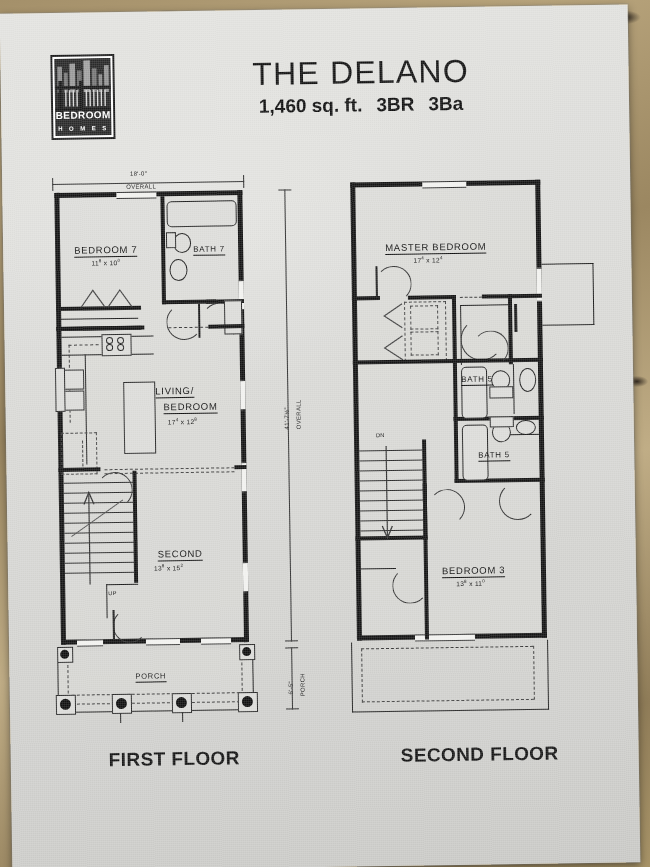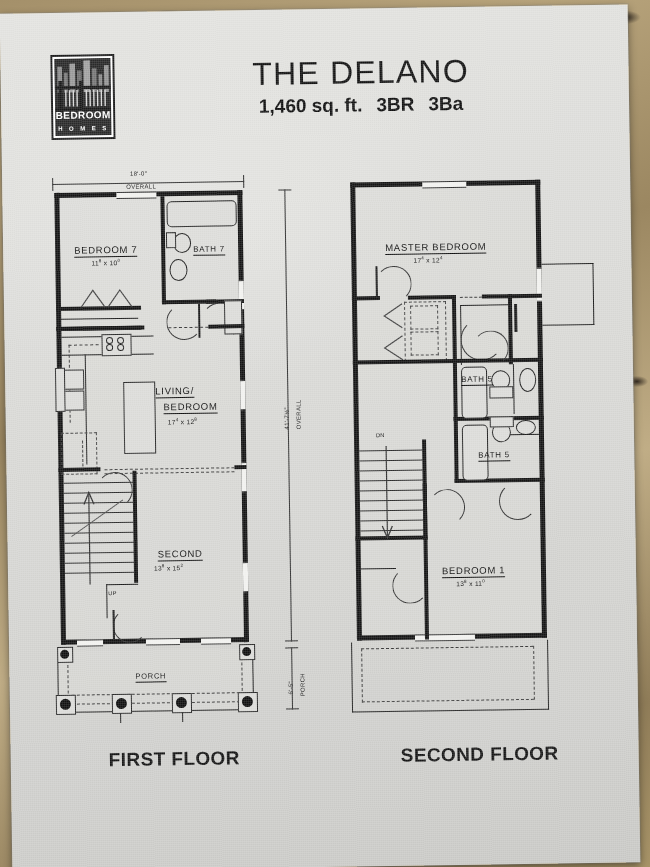--- a/index.html
+++ b/index.html
@@ -412,21 +412,21 @@
         <div class="tread" style="left:15px;top:350px;width:64px;"></div>
         <div class="tread" style="left:15px;top:360px;width:64px;"></div>
         <div class="tread" style="left:15px;top:370px;width:64px;"></div>
         <svg style="position:absolute;left:14px;top:276px;width:60px;height:116px;" viewBox="0 0 60 116">
           <line x1="28" y1="10" x2="28" y2="100" stroke="#333" stroke-width="1.2"></line>
           <path d="M23 90 L28 102 L33 90" fill="none" stroke="#333" stroke-width="1.3"></path>
         </svg>
         <div class="lbl tiny" style="left:32px;top:272px;">DN</div>
 
         <div class="w" style="left:78px;top:324px;width:4px;height:156px;"></div>
-        <div class="lbl rname" style="left:96px;top:406px;">BEDROOM 1</div>
+        <div class="lbl rname" style="left:96px;top:406px;">BEDROOM 3</div>
         <div class="lbl rdim" style="left:110px;top:420px;">
           <span>13</span><sup>8</sup> x <span>11</span><sup>0</sup>
         </div>
         <div class="arc2" style="left:84px;top:330px;width:34px;height:34px;"></div>
         <div class="arc" style="left:46px;top:408px;width:34px;height:34px;"></div>
         <div class="tw" style="left:10px;top:408px;width:40px;height:1px;"></div>
 
         <div class="dash" style="left:14px;top:488px;width:172px;"></div>
         <div class="dashv" style="left:14px;top:488px;height:54px;"></div>
         <div class="dashv" style="left:186px;top:488px;height:54px;"></div>

